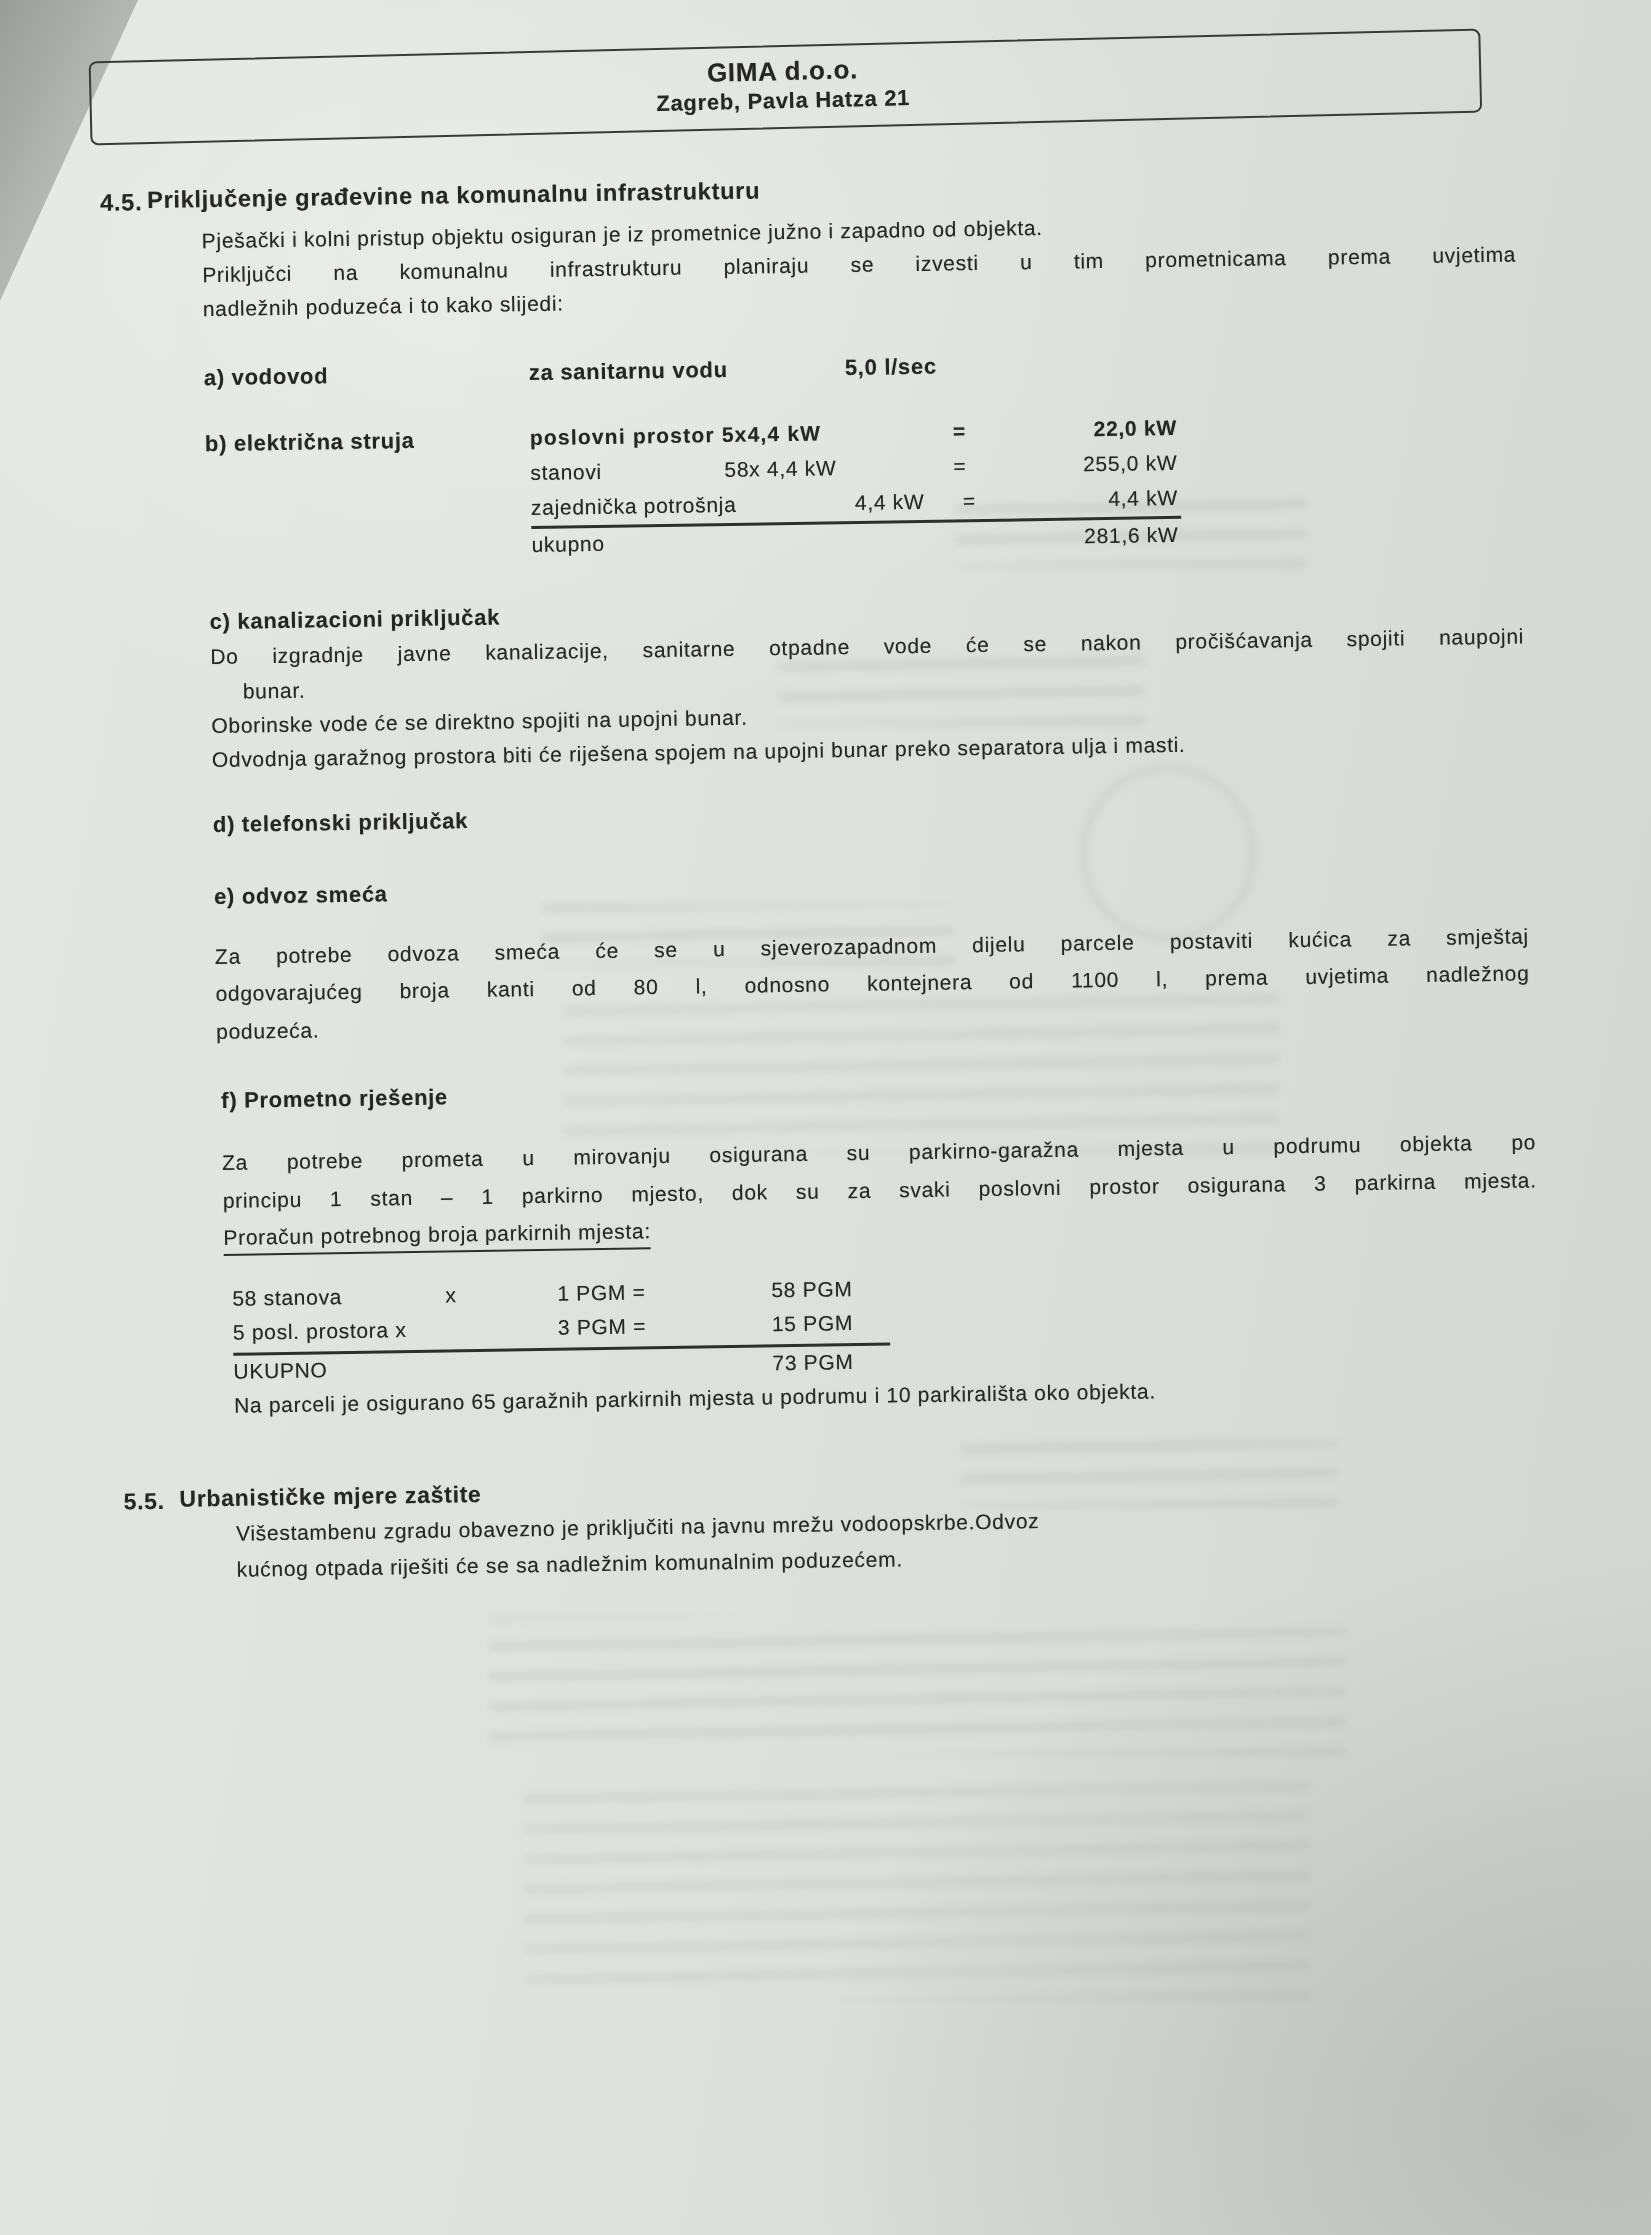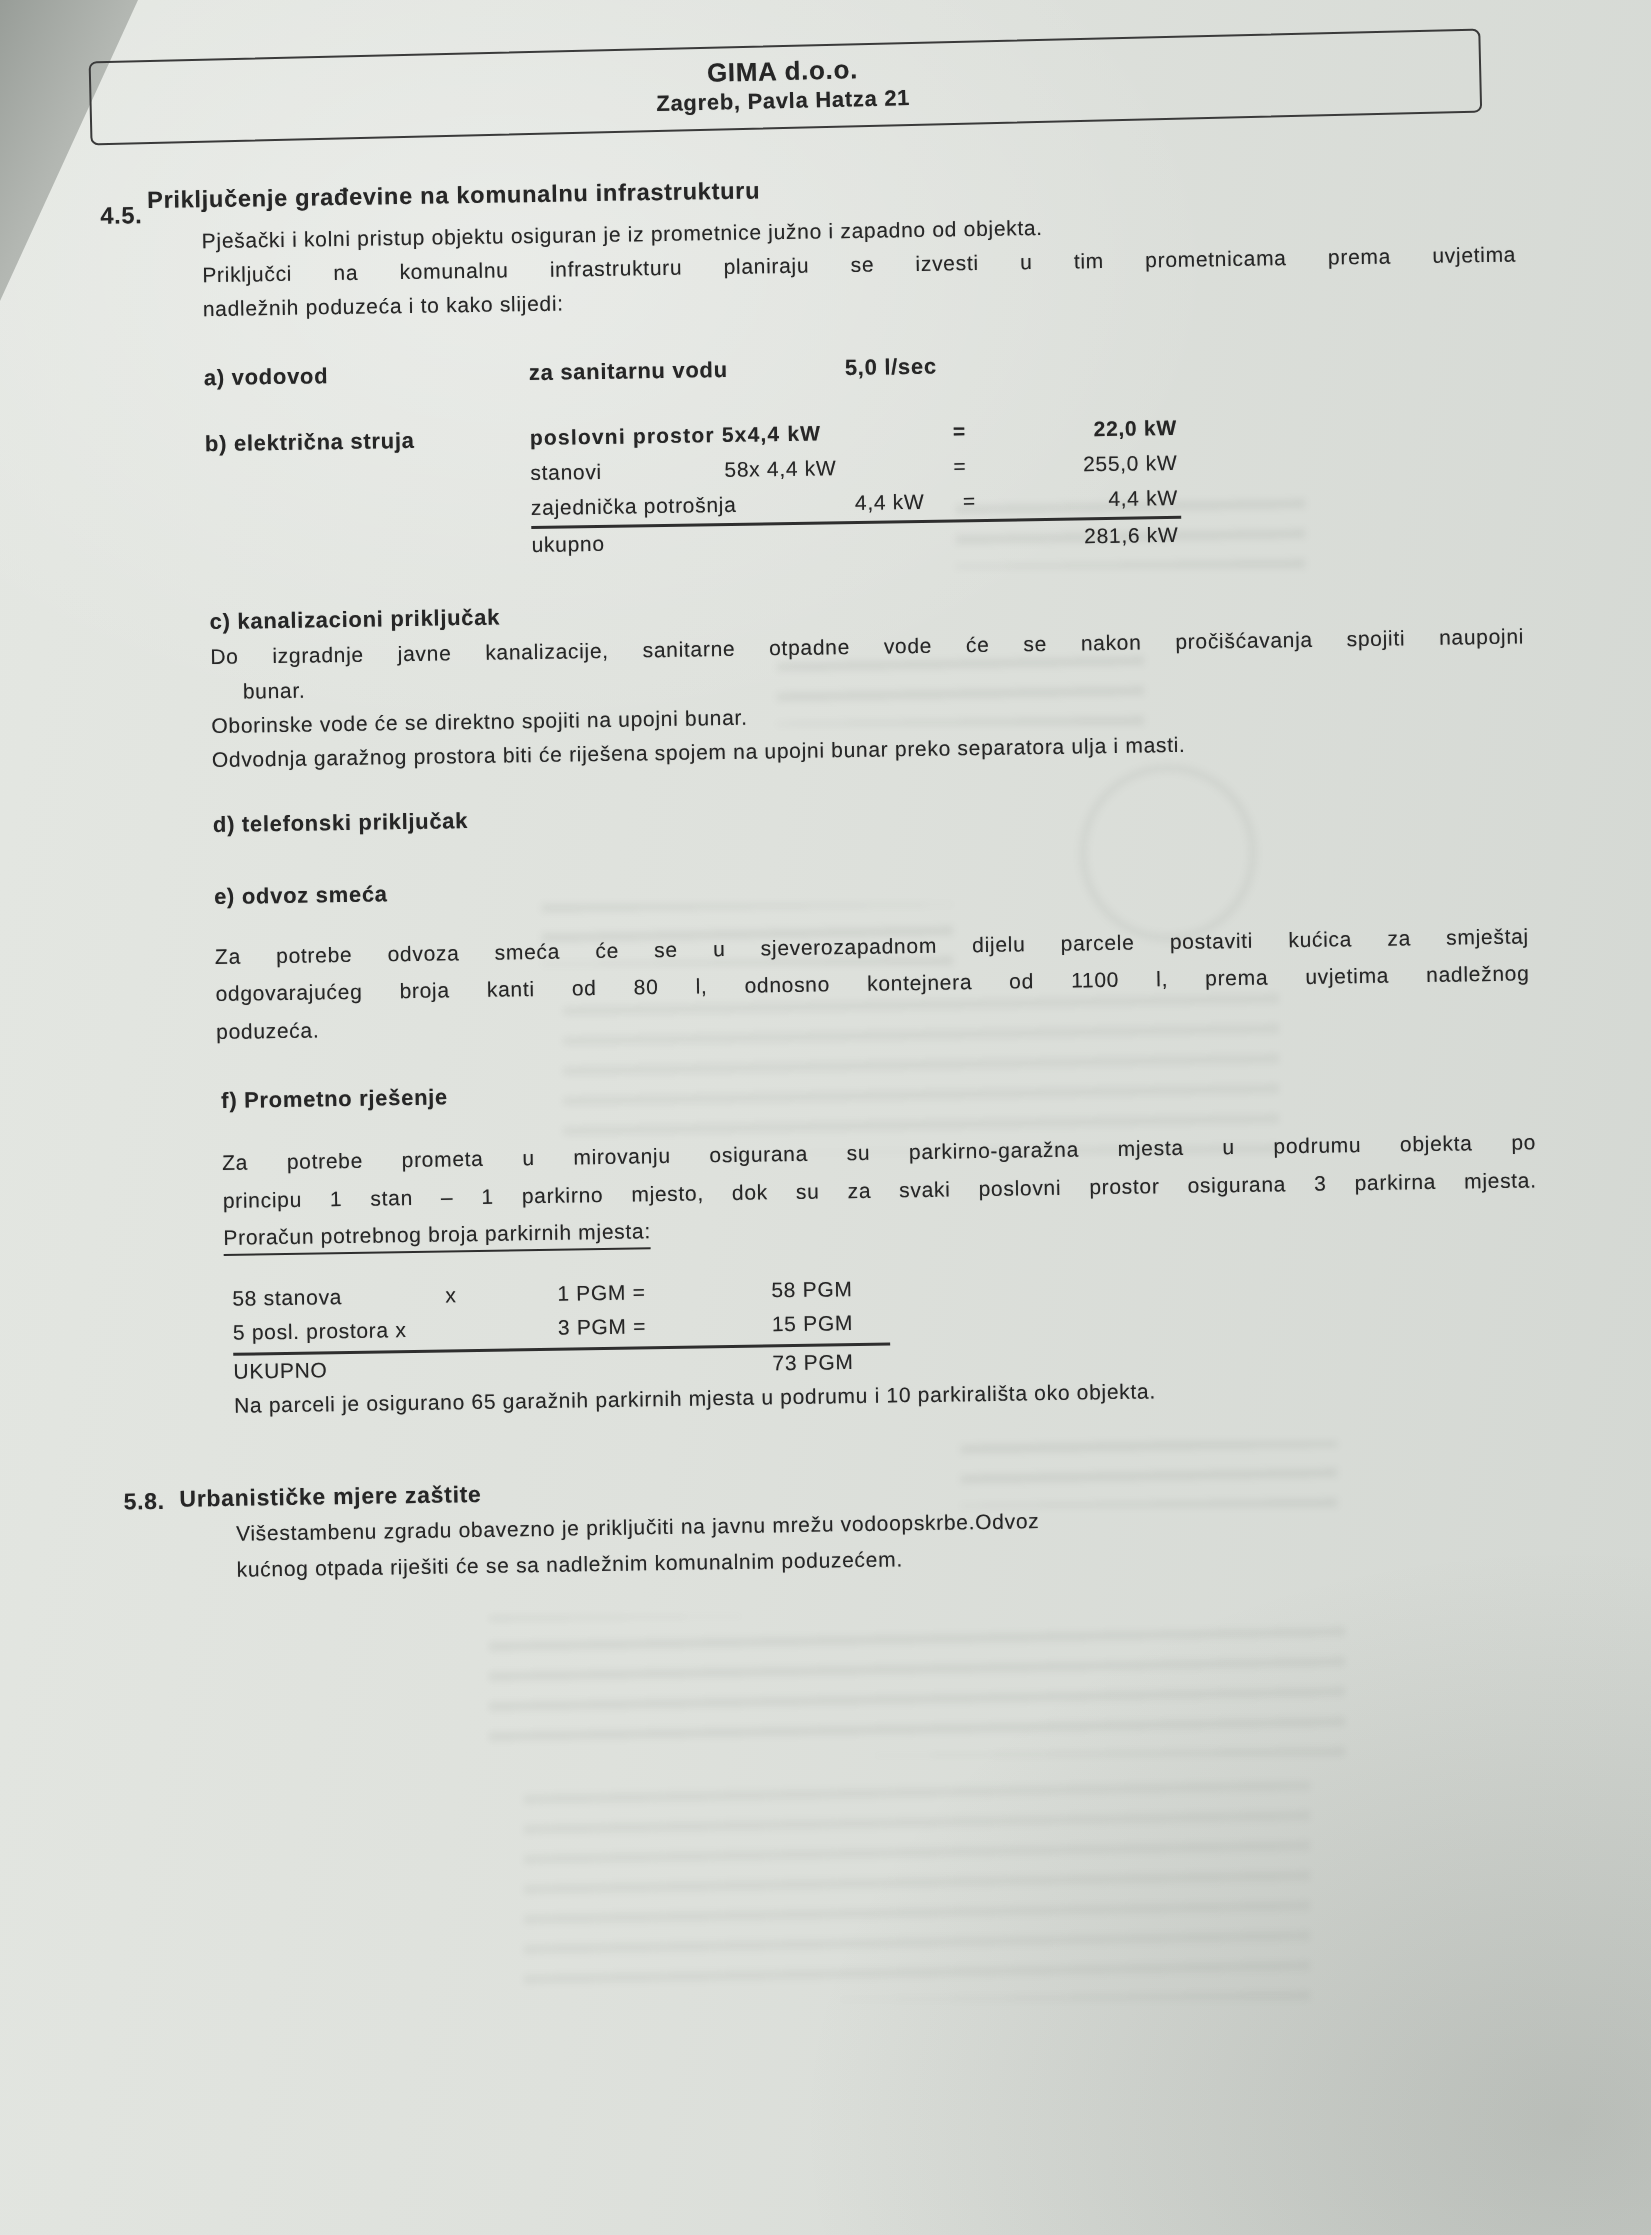--- a/index.html
+++ b/index.html
@@ -57,21 +57,21 @@
   <div class="smudge sml" style="left:489px;top:1616px;width:856px;height:140px;opacity:.45;"></div>
   <div class="smudge sml" style="left:524px;top:1782px;width:786px;height:218px;opacity:.4;"></div>
 
   <div class="tilt">
 
     <div class="hbox">
       <div class="t b" style="top:8.7px;font-size:26px;">GIMA d.o.o.</div>
       <div class="t b" style="top:41px;font-size:22px;">Zagreb, Pavla Hatza 21</div>
     </div>
 
-    <div class="t big" style="left:110px;top:188px;margin-top:13px;">4.5.</div>
+    <div class="t big" style="left:110px;top:188px;">4.5.</div>
     <div class="t big" style="left:157px;top:186px;">Priključenje građevine na komunalnu infrastrukturu</div>
 
     <div class="t" style="left:211px;top:229px;">Pješački i kolni pristup objektu osiguran je iz prometnice južno i zapadno od objekta.</div>
     <div class="t jl" style="left:211px;top:263px;">Priključci na komunalnu infrastrukturu planiraju se izvesti u tim prometnicama prema uvjetima</div>
     <div class="t" style="left:211px;top:297px;">nadležnih poduzeća i to kako slijedi:</div>
 
     <div class="t h" style="left:211px;top:365px;">a) vodovod</div>
     <div class="t h" style="left:536px;top:365px;">za sanitarnu vodu</div>
     <div class="t h" style="left:852px;top:365px;">5,0 l/sec</div>
 
@@ -129,20 +129,20 @@
       <div class="t" style="left:550px;top:1321px;">3 PGM =</div>
       <div class="t" style="left:764px;top:1321px;">15 PGM</div>
     </div>
     <div class="rule" style="left:225px;top:1353px;width:657px;"></div>
     <div>
       <div class="t" style="left:225px;top:1360px;">UKUPNO</div>
       <div class="t" style="left:764px;top:1360px;">73 PGM</div>
     </div>
     <div class="t" style="left:225px;top:1394px;">Na parceli je osigurano 65 garažnih parkirnih mjesta u podrumu i 10 parkirališta oko objekta.</div>
 
-    <div class="t big" style="left:113px;top:1487px;font-size:23px;">5.8.</div>
+    <div class="t big" style="left:113px;top:1487px;font-size:23px;">5.5.</div>
     <div class="t big" style="left:169px;top:1485px;font-size:23px;">Urbanističke mjere zaštite</div>
     <div class="t" style="left:225px;top:1522px;">Višestambenu zgradu obavezno je priključiti na javnu mrežu vodoopskrbe.Odvoz</div>
     <div class="t" style="left:225px;top:1558px;">kućnog otpada riješiti će se sa nadležnim komunalnim poduzećem.</div>
 
   </div>
 </div>
 
 
 </body></html>

